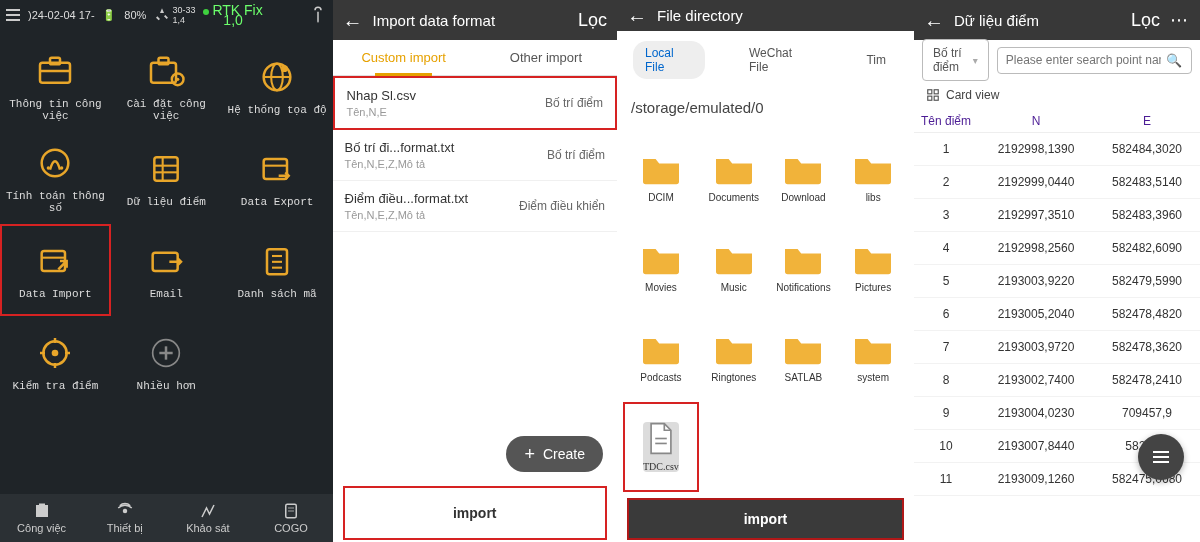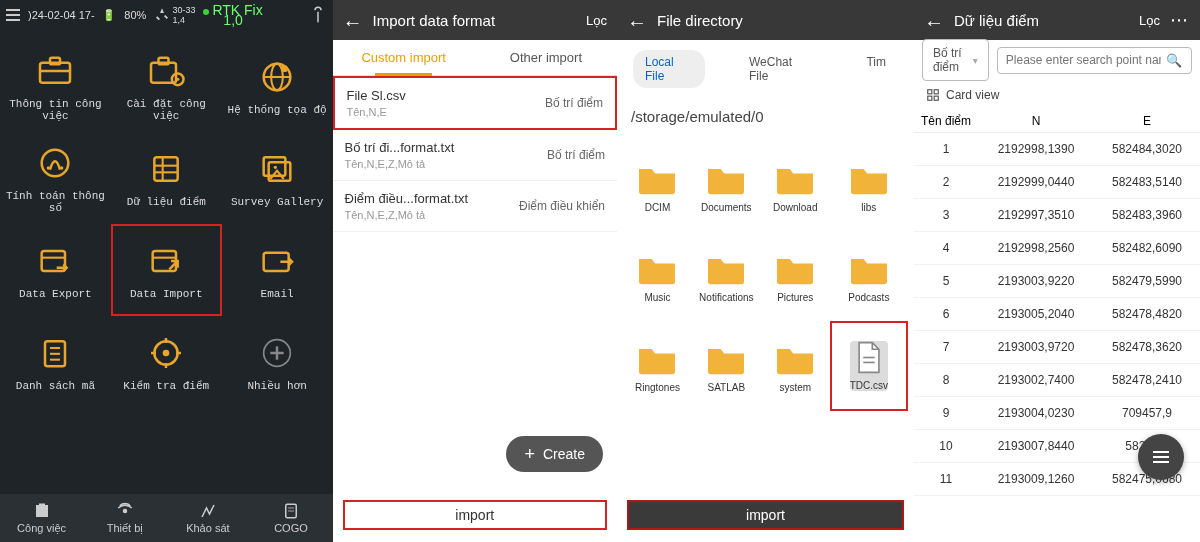--- a/index.html
+++ b/index.html
@@ -49,21 +49,21 @@
     height: 48px; background: #2b3034; display: flex;
   }
   .bbar .bi { flex:1; display:flex; flex-direction:column; align-items:center; justify-content:center;
               font-size:11px; color:#ccc; }
   .bbar .bi svg { width:18px; height:18px; margin-bottom:2px; fill:#ccc; }
 
   
   .hdr { height: 40px; background: #383838; color: #fff; display: flex; align-items: center; padding: 0 10px; gap: 10px; }
   .hdr .back { font-size: 20px; }
   .hdr .title { flex:1; font-size: 15px; }
-  .hdr .act { font-size: 13px; }
+  .hdr .act { font-size: 18px; }
   .tabs2 { display:flex; border-bottom:1px solid #e0e0e0; }
   .tabs2 .t { flex:1; text-align:center; padding:10px 0; font-size:13px; color:#555; position:relative; }
   .tabs2 .t.active { color:#e6a100; font-weight:500; }
   .tabs2 .t.active::after { content:''; position:absolute; bottom:-1px; left:30%; width:40%; height:3px; background:#e6a100; }
 
   .list2 { flex:1; }
   .li2 { padding:10px 12px; display:flex; align-items:center; border-bottom:1px solid #f0f0f0; }
   .li2.sel { border:2px solid #d62222; }
   .li2 .lmain { flex:1; }
   .li2 .lt { font-size:13px; color:#333; }
@@ -72,46 +72,46 @@
 
   .create-btn {
     position:absolute; right:14px; bottom:70px;
     background:#555; color:#fff; border-radius:24px;
     padding:10px 18px; display:flex; align-items:center; gap:8px;
     font-size:14px;
   }
   .create-btn .plus { font-size:18px; line-height:14px; }
 
   .import-btn {
-    height:30px; margin:0 10px 12px 10px; display:flex; align-items:center; justify-content:center;
-    font-size:14px; color:#333;
+    height:54px; margin:0 10px 2px 10px; display:flex; align-items:center; justify-content:center;
+    font-size:14px; color:#333;font-weight:bold;
   }
   .import-btn.red { border:2px solid #d62222; }
   .import-btn.red-dark { border:2px solid #b01818; background:#3a3a3a; color:#fff; }
   
   
-  .finder-tabs { display:flex; gap:32px; padding:10px 16px; align-items:flex-start; }
+  .finder-tabs { display:flex; gap:32px; padding:10px 16px; align-items:center; }
   .finder-tabs .ft { font-size:12px; color:#555; padding:5px 12px; border-radius:14px; }
   .finder-tabs .ft.active { background:#eee; color:#0066cc; }
   .path { padding:10px 14px; font-size:15px; color:#444; }
   .folders { flex:1; display:grid; grid-template-columns:repeat(4,1fr); grid-auto-rows:90px; padding:6px; }
   .folder { display:flex; flex-direction:column; align-items:center; justify-content:center; font-size:10px; color:#333; }
   .folder .fic { width:44px; height:36px; margin-bottom:6px; }
-  .folder.sel-outer { border:2px solid #d62222; padding:18px; }
+  .folder.sel-outer { border:2px solid #d62222; padding:18px;font-family:Liberation Serif, serif; }
   .folder.sel-inner { background:#dcdcdc; border-radius:4px; }
   .file-ic { width:30px; height:38px; margin-bottom:6px; }
 
   
   .sub4 { height:40px; display:flex; gap:8px; align-items:center; padding:4px 8px; }
   .dd { border:1px solid #bbb; border-radius:4px; padding:6px 10px; font-size:12px; color:#555; display:flex; align-items:center; gap:6px; }
   .chev { font-size:10px; color:#aaa; }
   .search4 { flex:1; border:1px solid #bbb; border-radius:4px; padding:5px 8px; display:flex; align-items:center; gap:6px; }
   .search4 input { border:none; outline:none; flex:1; font-size:12px; color:#555; min-width:0; }
   .cardv { font-size:12px; color:#444; padding:8px 12px; display:flex; align-items:center; gap:6px; }
-  .thead { display:flex; font-size:12px; color:#000000; padding:4px 0; border-bottom:1px solid #eee;justify-content:center; }
+  .thead { display:flex; font-size:12px; color:#4c1d95; padding:4px 0; border-bottom:1px solid #eee;justify-content:center; }
   .tc1 { width:64px; text-align:center; }
   .tc2 { width:116px; text-align:center; }
   .tc3 { width:106px; text-align:center; }
   .trow { display:flex; font-size:12px; color:#333; padding:9px 0; border-bottom:1px solid #f2f2f2; }
   .fab { position:absolute; right:16px; bottom:62px; width:46px; height:46px; border-radius:50%; background:#444; display:flex; align-items:center; justify-content:center; box-shadow:0 2px 6px rgba(0,0,0,.3); }
   .fab span { width:16px; height:2px; background:#fff; position:relative; }
   .fab span::before, .fab span::after { content:''; position:absolute; width:16px; height:2px; background:#fff; left:0; }
   .fab span::before { top:-5px; } .fab span::after { top:5px; }
 
   .dots { letter-spacing: 2px; font-size:18px; }
@@ -202,31 +202,20 @@
             <line x1="10" y1="16" x2="38" y2="16" stroke="#e8a62a" stroke-width="2.5"></line>
             <line x1="10" y1="24" x2="38" y2="24" stroke="#e8a62a" stroke-width="2.5"></line>
             <line x1="20" y1="6" x2="20" y2="34" stroke="#e8a62a" stroke-width="2.5"></line>
           </svg>
         </div>
       <span>Dữ liệu điểm</span>
     </div>
     <div class="gi">
       <div class="ic">
           <svg viewBox="0 0 48 40">
-            <rect x="8" y="6" width="26" height="22" rx="2" fill="none" stroke="#e8a62a" stroke-width="3"></rect>
-            <rect x="14" y="12" width="26" height="22" rx="2" fill="none" stroke="#e8a62a" stroke-width="3"></rect>
-            <circle cx="22" cy="18" r="2" fill="#e8a62a"></circle>
-            <path d="M16 32 L24 22 L32 32" fill="none" stroke="#e8a62a" stroke-width="2.5"></path>
-          </svg>
-        </div>
-      <span>Survey Gallery</span>
-    </div>
-    <div class="gi">
-      <div class="ic">
-          <svg viewBox="0 0 48 40">
             <rect x="8" y="8" width="28" height="24" rx="3" fill="none" stroke="#e8a62a" stroke-width="3"></rect>
             <line x1="8" y1="16" x2="36" y2="16" stroke="#e8a62a" stroke-width="2.5"></line>
             <path d="M26 28 L38 28 M34 24 L38 28 L34 32" fill="none" stroke="#e8a62a" stroke-width="3"></path>
           </svg>
         </div>
       <span>Data Export</span>
     </div>
     <div class="gi highlight">
       <div class="ic">
           <svg viewBox="0 0 48 40">
@@ -319,21 +308,21 @@
     <span class="title">Import data format</span>
     <span class="act">Lọc</span>
   </div>
   <div class="tabs2">
     <div class="t active">Custom import</div>
     <div class="t">Other import</div>
   </div>
   <div class="list2">
     <div class="li2 sel">
       <div class="lmain">
-          <div class="lt">File Sl.csv</div>
+          <div class="lt">Nhap Sl.csv</div>
           <div class="lsub">Tên,N,E</div>
         </div>
       <div class="rtext">Bố trí điểm</div>
     </div>
     <div class="li2">
       <div class="lmain">
           <div class="lt">Bố trí đi...format.txt</div>
           <div class="lsub">Tên,N,E,Z,Mô tả</div>
         </div>
       <div class="rtext">Bố trí điểm</div>
@@ -381,20 +370,26 @@
         <svg class="fic folder-svg" viewBox="0 0 48 40">
           <path d="M4 10h14l4 5h22v20a3 3 0 01-3 3H7a3 3 0 01-3-3z"></path>
         </svg>
         <span>Download</span>
       </div>
     <div class="folder">
         <svg class="fic folder-svg" viewBox="0 0 48 40">
           <path d="M4 10h14l4 5h22v20a3 3 0 01-3 3H7a3 3 0 01-3-3z"></path>
         </svg>
         <span>libs</span>
+      </div>
+    <div class="folder">
+        <svg class="fic folder-svg" viewBox="0 0 48 40">
+          <path d="M4 10h14l4 5h22v20a3 3 0 01-3 3H7a3 3 0 01-3-3z"></path>
+        </svg>
+        <span>Movies</span>
       </div>
     <div class="folder">
         <svg class="fic folder-svg" viewBox="0 0 48 40">
           <path d="M4 10h14l4 5h22v20a3 3 0 01-3 3H7a3 3 0 01-3-3z"></path>
         </svg>
         <span>Music</span>
       </div>
     <div class="folder">
         <svg class="fic folder-svg" viewBox="0 0 48 40">
           <path d="M4 10h14l4 5h22v20a3 3 0 01-3 3H7a3 3 0 01-3-3z"></path>

